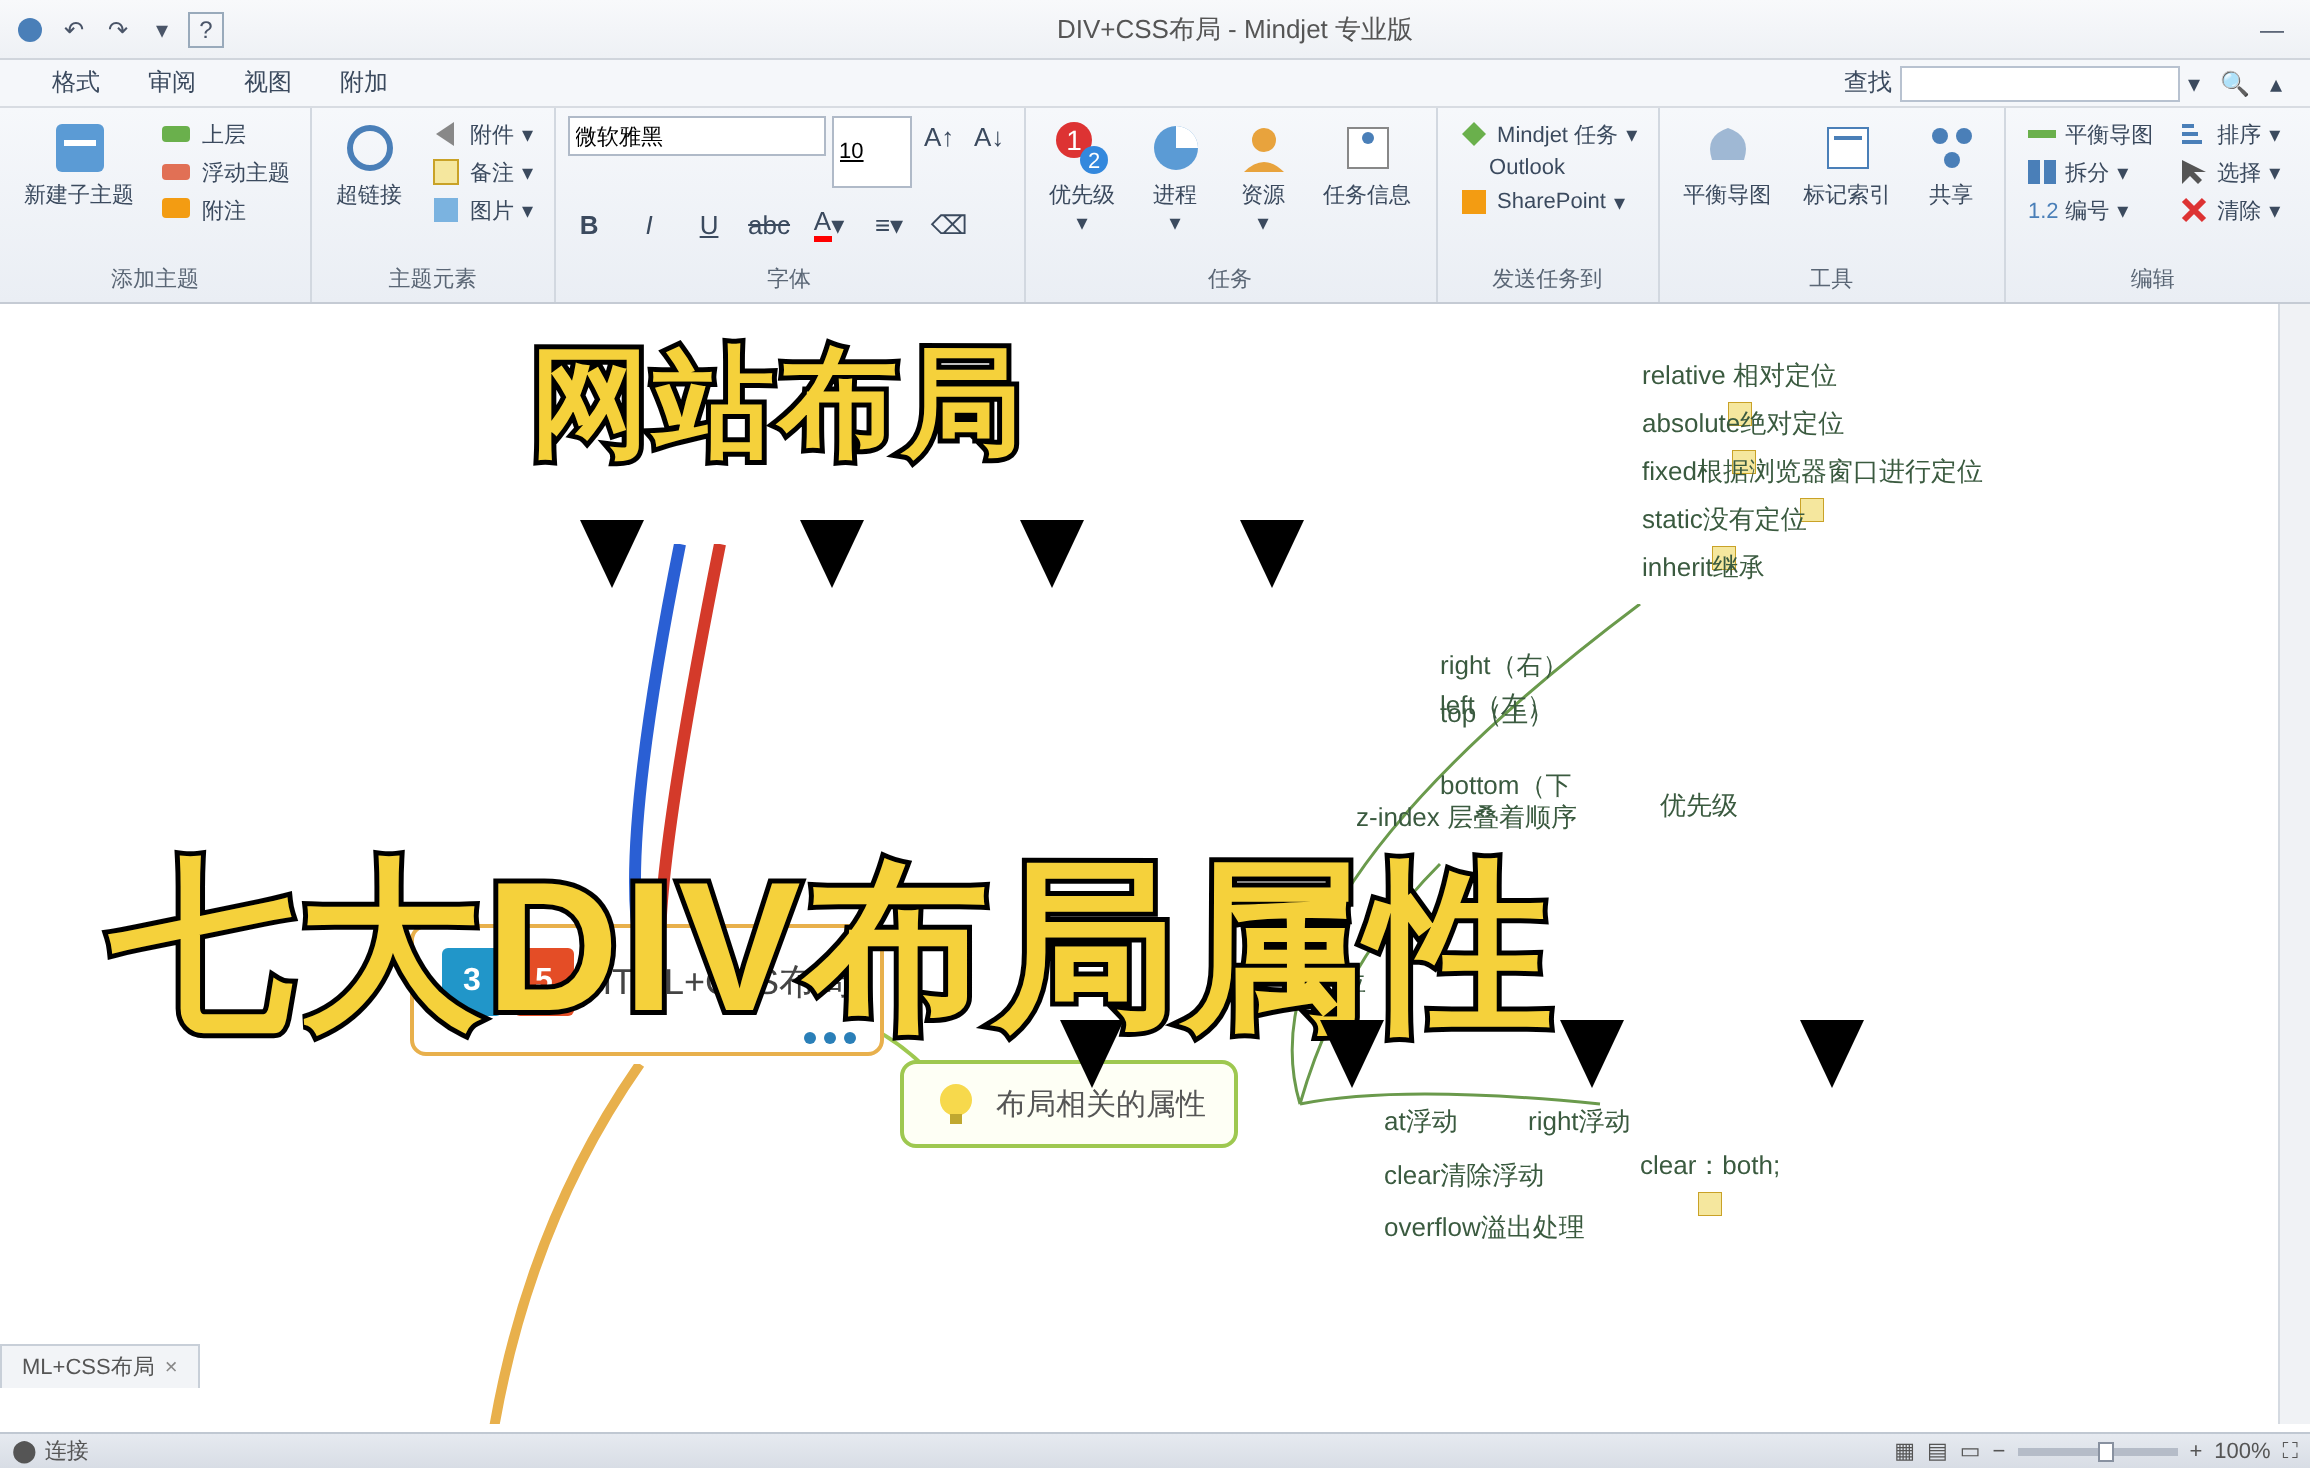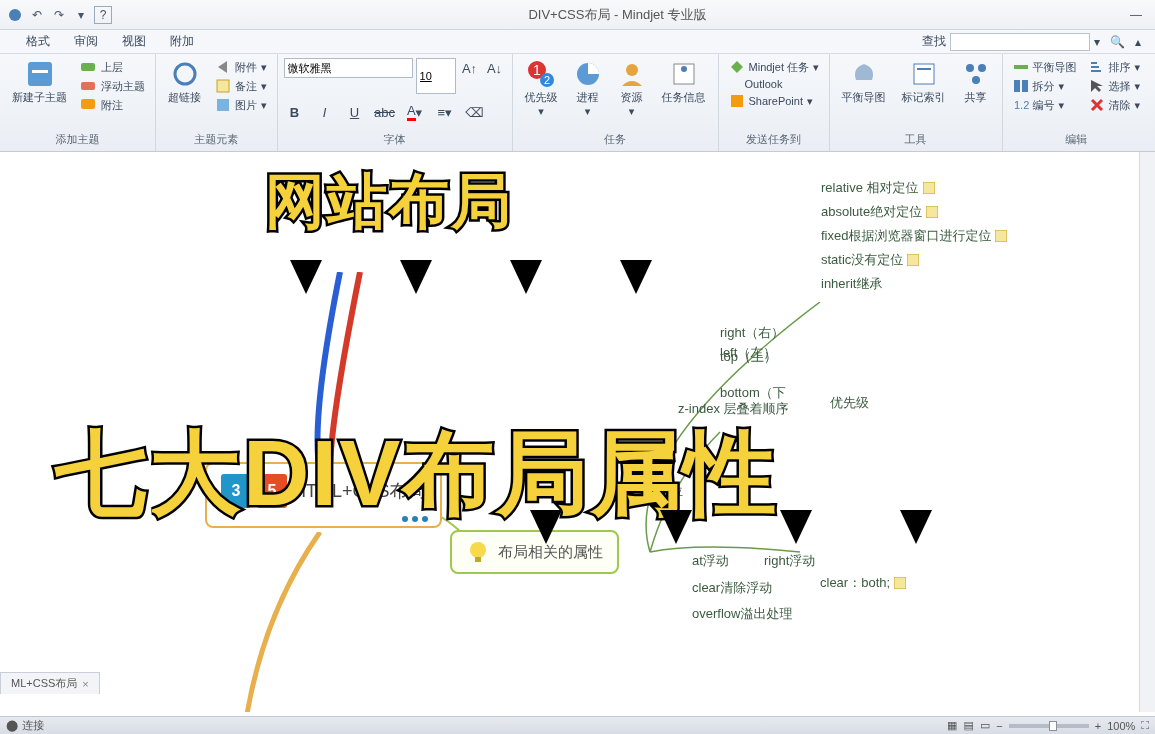--- a/index.html
+++ b/index.html
@@ -37,21 +37,21 @@
 .central-node { position: absolute; left: 205px; top: 310px; background: #fff; border: 2px solid #e8b04c; border-radius: 8px; padding: 10px 14px 18px 14px; display: flex; align-items: center; gap: 6px; }
 .css3-badge { width: 30px; height: 34px; background: #2196c9; color: #fff; display: flex; align-items: center; justify-content: center; font-size: 16px; font-weight: bold; border-radius: 3px; }
 .html5-badge { width: 30px; height: 34px; background: #e44d26; color: #fff; display: flex; align-items: center; justify-content: center; font-size: 16px; font-weight: bold; border-radius: 3px; }
 .central-text { font-size: 18px; color: #444; font-weight: 500; }
 .node-dots { position: absolute; bottom: 4px; right: 12px; display: flex; gap: 4px; }
 .node-dots span { width: 6px; height: 6px; background: #2a7fb8; border-radius: 50%; }
 
 .sub-node { position: absolute; left: 450px; top: 378px; background: #fefff5; border: 2px solid #9ec850; border-radius: 8px; padding: 8px 14px; display: flex; align-items: center; gap: 8px; font-size: 15px; color: #555; }
 .bulb { width: 24px; height: 24px; }
 
-.mindmap-item { position: absolute; font-size: 13px; color: #3a5a3f; white-space: nowrap; display: flex; align-items: center; gap: 4px; }
+.mindmap-item { position: absolute; font-size: 13px; color: #3a5a3f; white-space: nowrap; display: flex; align-items: center; gap: 4px; flex-direction: column; }
 .mindmap-item .note-ico { width: 12px; height: 12px; }
 
 .overlay-text { position: absolute; font-family: "Microsoft YaHei", sans-serif; font-weight: 900; color: #f5d13b; -webkit-text-stroke: 5px #000; paint-order: stroke fill; letter-spacing: 2px; }
 .overlay1 { left: 265px; top: 10px; font-size: 60px; }
 .overlay2 { left: 55px; top: 260px; font-size: 92px; }
 
 .triangle { position: absolute; width: 0; height: 0; border-left: 16px solid transparent; border-right: 16px solid transparent; border-top: 34px solid #000; transform: rotate(180deg); }
 
 .tab-bar { position: absolute; left: 0; bottom: 18px; height: 22px; display: flex; align-items: center; font-size: 11px; }
 .tab { padding: 3px 10px; background: #f2f4f7; border: 1px solid #c8cfd8; border-bottom: none; color: #555; display: flex; align-items: center; gap: 5px; }

